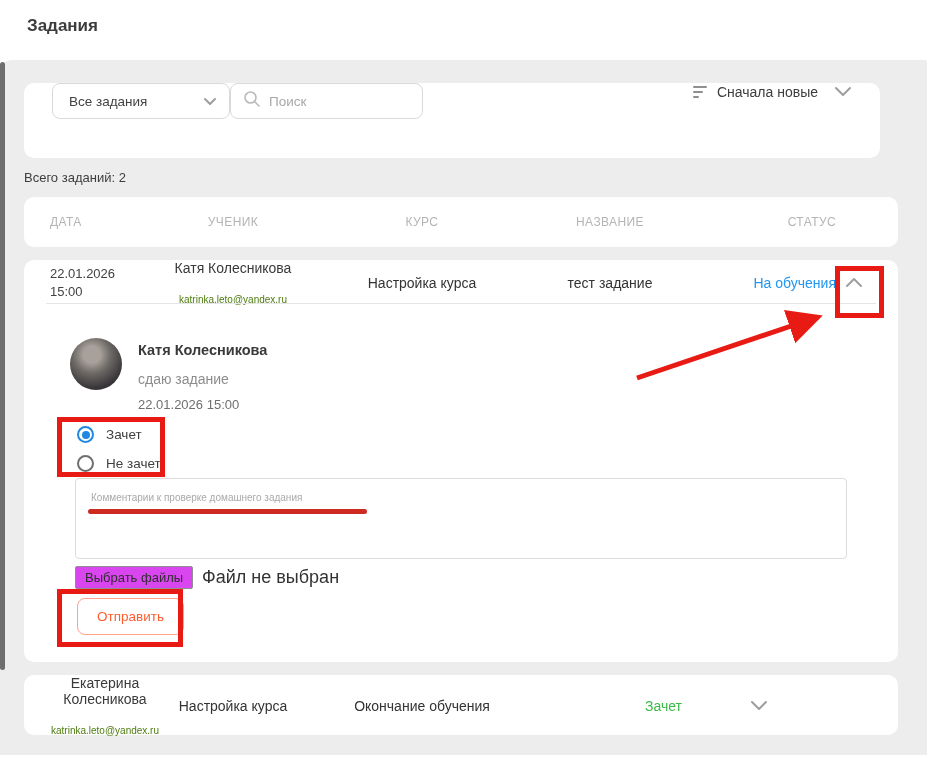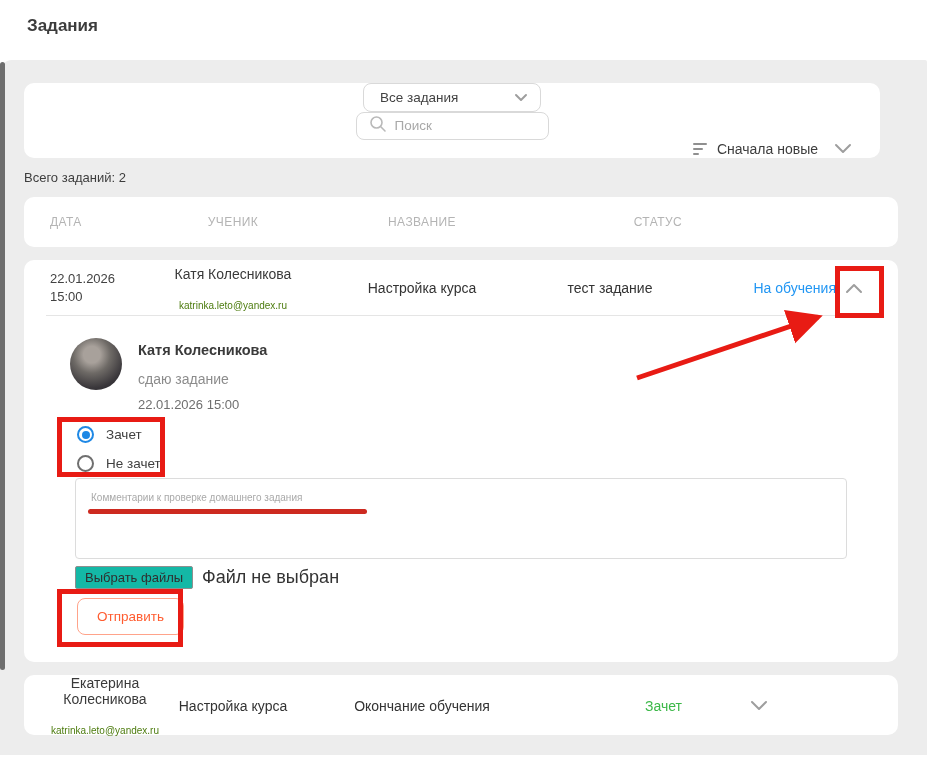--- a/index.html
+++ b/index.html
@@ -6,21 +6,21 @@
   html,body { background:#fff; }
   body { font-family:"Liberation Sans","DejaVu Sans",sans-serif; color:#3f3f3f; }
   .screen { position:relative; width:927px; height:761px; background:#fff; overflow:hidden; }
 
   .page-title { position:absolute; left:27px; top:16px; font-size:17px; font-weight:700; color:#3c3c3c; }
 
   .panel { position:absolute; left:0; top:60px; width:927px; height:695px; background:#ededed; border-top-left-radius:12px; border-top-right-radius:2px; }
   .scroll-thumb { position:absolute; left:0; top:62px; width:5px; height:608px; background:#6e6e6e; border-radius:3px; z-index:5; }
 
   .card { position:absolute; background:#fff; border-radius:10px; }
-  .filters-card { left:24px; top:83px; width:856px; height:75px; display:flex; align-items:center; padding:0 28px;flex-direction:column; }
+  .filters-card { left:24px; top:83px; width:856px; height:75px; display:flex; align-items:flex-start; padding:0 28px; }
   .filter-select { width:178px; height:36px; border:1px solid #d9d9d9; border-radius:8px; display:flex; align-items:center; justify-content:space-between; padding:0 12px 0 16px; cursor:pointer; }
   .filter-select .value { font-size:13.5px; color:#424242; }
   .search-box { width:193px; height:36px; border:1px solid #d9d9d9; border-radius:8px; display:flex; align-items:center; padding:0 10px 0 12px; }
   .search-box input { border:none; outline:none; width:130px; font-size:13.5px; color:#424242; margin-left:8px; font-family:inherit; }
   .search-box input::placeholder { color:#a8a8a8; }
   .sort-ctl { margin-left:auto; display:flex; align-items:center; cursor:pointer; }
   .sort-icon { display:flex; flex-direction:column; gap:3px; margin-right:10px; }
   .sort-icon i { display:block; height:2px; background:#8f8f8f; border-radius:1px; }
   .sort-icon i:nth-child(1){ width:14px; } .sort-icon i:nth-child(2){ width:10px; } .sort-icon i:nth-child(3){ width:6px; }
   .sort-label { font-size:14px; color:#3d3d3d; margin-right:16px; }
@@ -28,21 +28,21 @@
   .summary { position:absolute; left:24px; top:170px; font-size:13px; color:#3d3d3d; }
 
   .grid-row { display:grid; grid-template-columns:110px 146px 232px 144px 154px 1fr; align-items:center; padding:0 26px; height:100%; }
   .header-card { left:24px; top:197px; width:874px; height:50px; }
   .col-head { font-size:12px; letter-spacing:.4px; color:#b4b4b4; }
   .col-center { text-align:center; }
   .col-right { text-align:right; }
 
   .row-card1 { left:24px; top:260px; width:874px; height:402px; }
   .row-card2 { left:24px; top:675px; width:874px; height:60px; }
-  .row-top { height:56px; position:relative; }
+  .row-top { height:44px; position:relative; }
   .row-top.divided::after { content:""; position:absolute; left:22px; right:22px; bottom:0; height:1px; background:#e5e5e5; }
   .cell-date { font-size:13px; color:#424242; line-height:18px; }
   .cell-student { text-align:center; }
   .cell-student .name { font-size:14px; font-weight:500; color:#3a3a3a; }
   .cell-student .email { font-size:10px; color:#4d7c0f; margin-top:18px; }
   .cell-course, .cell-task { font-size:14px; font-weight:500; color:#333; text-align:center; }
   .cell-status { font-size:14px; font-weight:500; text-align:right; }
   .status-blue { color:#2196f3; }
   .status-green { color:#3cb848; }
   .cell-chevron { display:flex; justify-content:center; cursor:pointer; }
@@ -57,21 +57,21 @@
   .radio-row .rlabel { font-size:13.5px; color:#3f3f3f; }
   .rcircle { width:17px; height:17px; border-radius:50%; border:2px solid #6f6f6f; background:#fff; position:relative; }
   .rcircle.on { border-color:#1e88e5; }
   .rcircle.on::after { content:""; position:absolute; left:2.5px; top:2.5px; width:8px; height:8px; border-radius:50%; background:#1e88e5; }
 
   .comment-box { position:absolute; left:51px; top:218px; width:772px; height:81px; border:1px solid #dcdcdc; border-radius:4px;
     resize:none; font-family:inherit; font-size:10px; color:#424242; padding:13px 15px; outline:none; }
   .comment-box::placeholder { color:#a9a9a9; }
 
   .file-row { position:absolute; left:51px; top:306px; display:flex; align-items:center; }
-  .file-btn { font-family:inherit; font-size:13px; color:#2f2f2f; background:#14b8a6; border:1px solid #8f8f8f; border-radius:2px; padding:3px 9px; cursor:pointer; }
+  .file-btn { font-family:inherit; font-size:13px; color:#2f2f2f; background:#d946ef; border:1px solid #8f8f8f; border-radius:2px; padding:3px 9px; cursor:pointer; }
   .file-status { font-size:18px; color:#333; margin-left:9px; }
 
   .submit-btn { position:absolute; left:53px; top:338px; font-family:inherit; font-size:13.5px; color:#ff5c30; background:#fff;
     border:1px solid #ffa38a; border-radius:8px; padding:10px 19px; cursor:pointer; }
 
   
   .anno { position:absolute; border:5px solid #e81b14; z-index:20; pointer-events:none; }
   .anno-box-chevron { left:835px; top:266px; width:49px; height:52px; }
   .anno-box-radio { left:57px; top:417px; width:108px; height:60px; }
   .anno-box-submit { left:57px; top:589px; width:126px; height:58px; }
@@ -126,20 +126,21 @@
 
   <div class="summary">
     <span>Всего заданий:</span>
     <span>2</span>
   </div>
 
   <div class="card header-card">
     <div class="grid-row">
       <div class="col-head">ДАТА</div>
       <div class="col-head col-center">УЧЕНИК</div>
+      <div class="col-head col-center">КУРС</div>
       <div class="col-head col-center">НАЗВАНИЕ</div>
       <div class="col-head col-right">СТАТУС</div>
       <div></div>
     </div>
   </div>
 
   <div class="card row-card1">
     <div class="row-top divided grid-row" style="display:grid;">
       <div class="cell-date">
         <div>22.01.2026</div>

